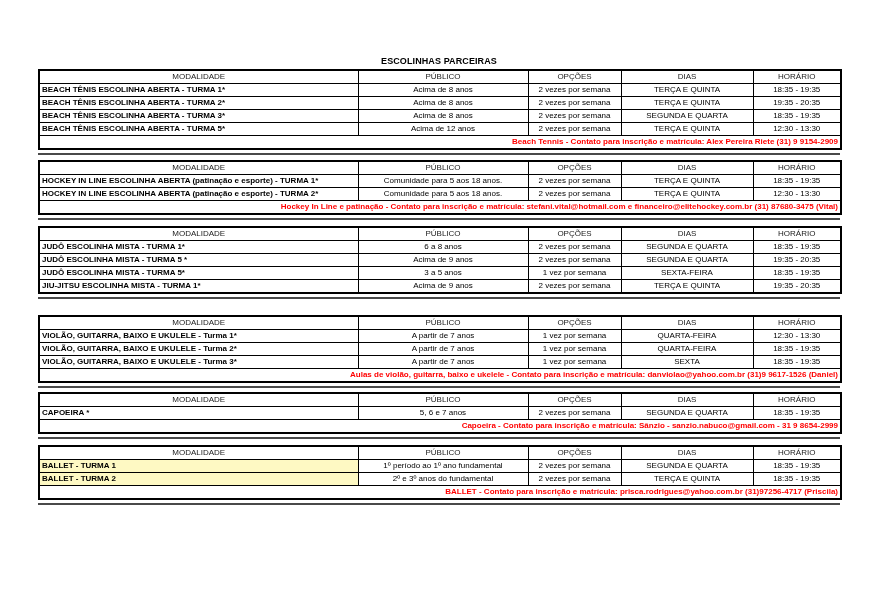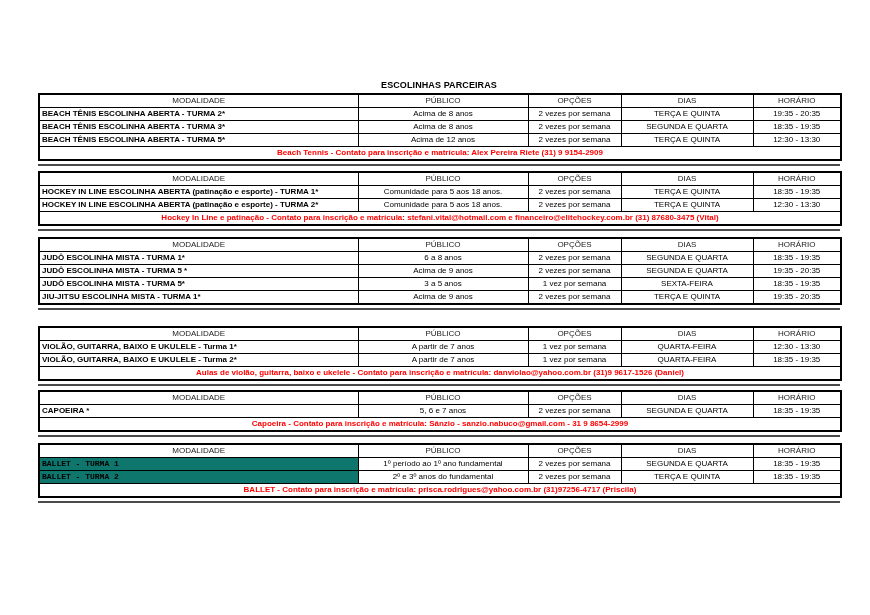--- a/index.html
+++ b/index.html
@@ -1,36 +1,36 @@
 <!DOCTYPE html>
 <html><head>
 <meta charset="utf-8">
 <style>
   * { margin: 0; padding: 0; box-sizing: border-box; }
   html, body { width: 870px; height: 615px; background: #ffffff; overflow: hidden; }
   body { font-family: "Liberation Sans", sans-serif; color: #000; }
-  .page { padding-top: 80px; padding-left: 38px; }
+  .page { padding-top: 56px; padding-left: 38px; }
   .title {
     width: 802px; text-align: center; font-size: 9px; font-weight: bold;
     letter-spacing: 0.1px; margin-bottom: 3px;
   }
   table.sched {
     border-collapse: collapse; width: 802px; table-layout: fixed;
     border: 2px solid #000000;
   }
   table.sched th, table.sched td {
     border: 1px solid #000; height: 12px; padding: 0 2px;
     font-size: 8px; line-height: 12px; white-space: nowrap; overflow: hidden;
   }
   table.sched th { font-weight: normal; text-align: center; color: #1a1a1a; }
   table.sched td { text-align: center; }
   table.sched td.mod { text-align: left; font-weight: bold; }
-  table.sched td.hl { background: #0f766e; font-family: Liberation Mono, monospace; }
+  table.sched td.hl { background: #fef9c3; }
   table.sched td.footer-cell {
-    color: #FF0000; font-weight: bold; text-align: center;
+    color: #FF0000; font-weight: bold; text-align: right;
   }
   .rule { width: 802px; height: 2px; background: #4a4a4a; margin-top: 3px; }
   #sections .section:nth-child(1) { margin-bottom: 5px; }
   #sections .section:nth-child(2) { margin-bottom: 6px; }
   #sections .section:nth-child(3) { margin-bottom: 16px; }
   #sections .section:nth-child(4) { margin-bottom: 4px; }
   #sections .section:nth-child(5) { margin-bottom: 6px; }
   #sections .section:nth-child(6) { margin-bottom: 0; }
 </style>
 </head>
@@ -52,20 +52,27 @@
             <tr>
               <th>MODALIDADE</th>
               <th>PÚBLICO</th>
               <th>OPÇÕES</th>
               <th>DIAS</th>
               <th>HORÁRIO</th>
             </tr>
           </thead>
           <tbody>
             <tr>
+              <td class="mod">BEACH TÊNIS ESCOLINHA ABERTA - TURMA 1*</td>
+              <td>Acima de 8 anos</td>
+              <td>2 vezes por semana</td>
+              <td>TERÇA E QUINTA</td>
+              <td>18:35 - 19:35</td>
+            </tr>
+            <tr>
               <td class="mod">BEACH TÊNIS ESCOLINHA ABERTA - TURMA 2*</td>
               <td>Acima de 8 anos</td>
               <td>2 vezes por semana</td>
               <td>TERÇA E QUINTA</td>
               <td>19:35 - 20:35</td>
             </tr>
             <tr>
               <td class="mod">BEACH TÊNIS ESCOLINHA ABERTA - TURMA 3*</td>
               <td>Acima de 8 anos</td>
               <td>2 vezes por semana</td>
@@ -204,20 +211,27 @@
               <td>12:30 - 13:30</td>
             </tr>
             <tr>
               <td class="mod">VIOLÃO, GUITARRA, BAIXO E UKULELE - Turma 2*</td>
               <td>A partir de 7 anos</td>
               <td>1 vez por semana</td>
               <td>QUARTA-FEIRA</td>
               <td>18:35 - 19:35</td>
             </tr>
             <tr>
+              <td class="mod">VIOLÃO, GUITARRA, BAIXO E UKULELE - Turma 3*</td>
+              <td>A partir de 7 anos</td>
+              <td>1 vez por semana</td>
+              <td>SEXTA</td>
+              <td>18:35 - 19:35</td>
+            </tr>
+            <tr>
               <td colspan="5" class="footer-cell">Aulas de violão, guitarra, baixo e ukelele - Contato para inscrição e matrícula: danviolao@yahoo.com.br (31)9 9617-1526 (Daniel)</td>
             </tr>
           </tbody>
         </table>
         <div class="rule"></div>
       </div>
       <div class="section">
         <table class="sched">
           <colgroup>
             <col style="width: 319px;">

